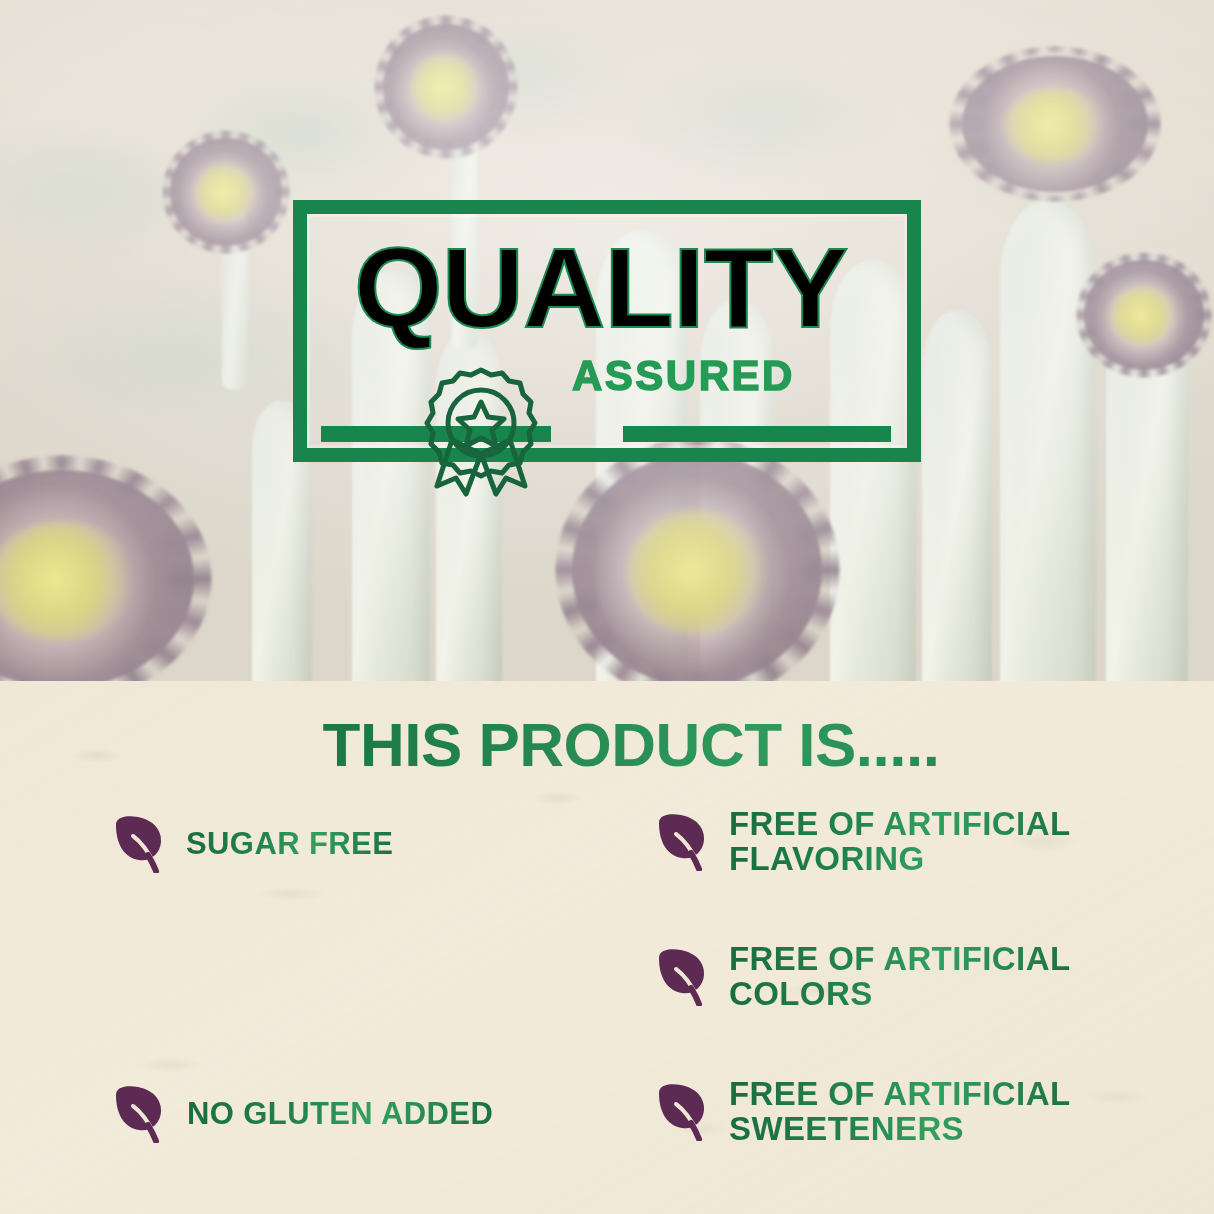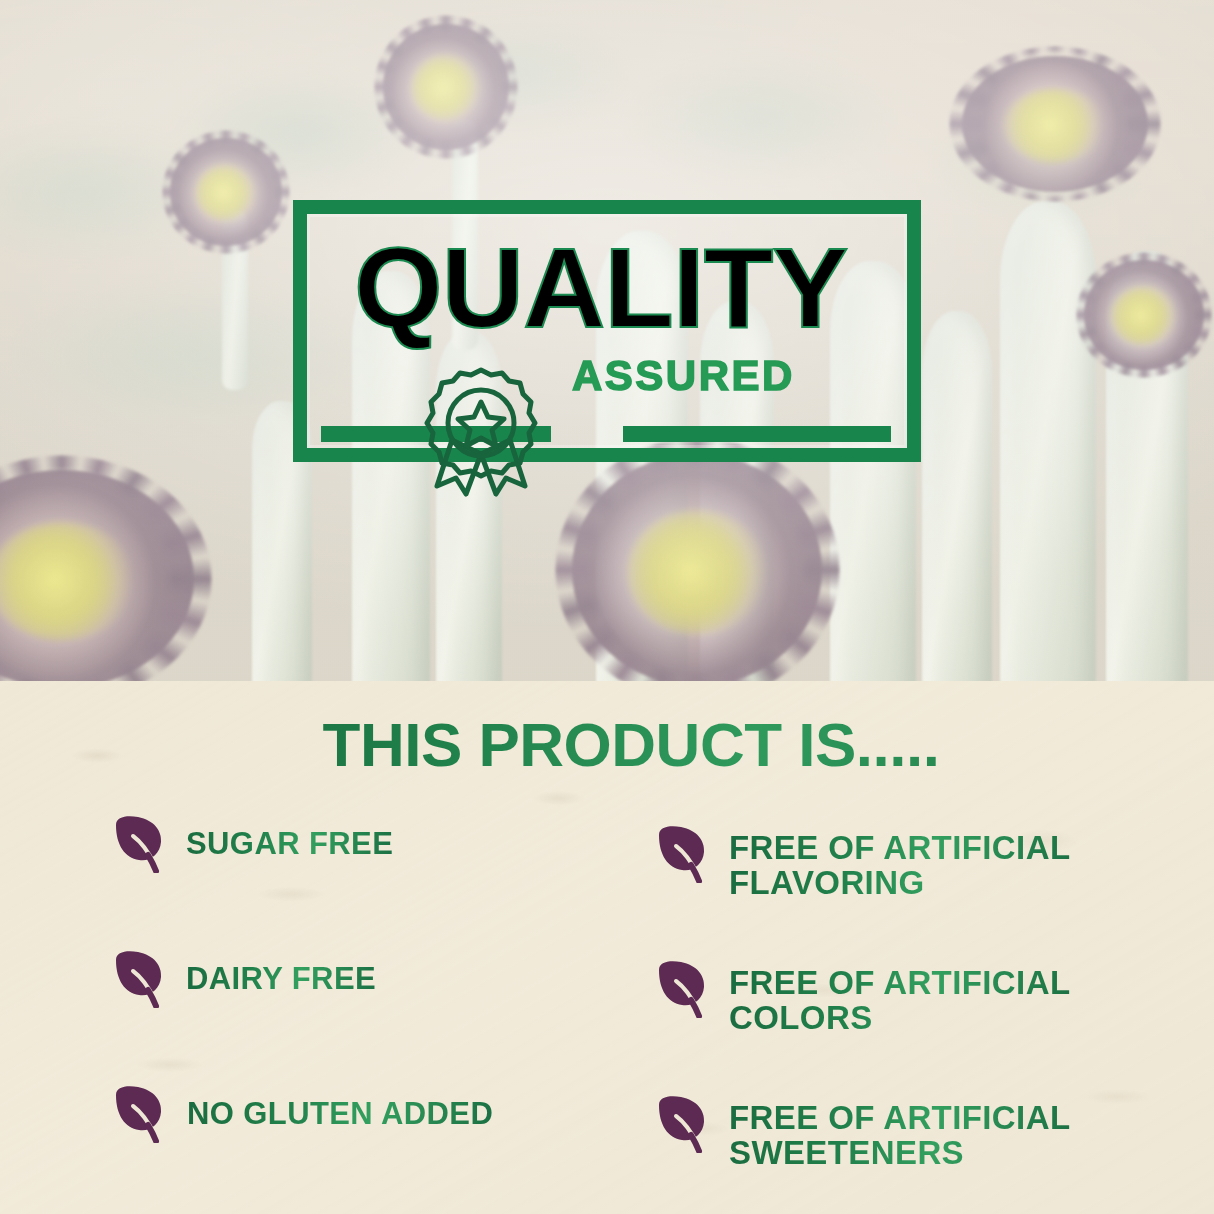--- a/index.html
+++ b/index.html
@@ -189,21 +189,21 @@
 
   .label{
     font-size:31px; font-weight:700; letter-spacing:.4px;
     line-height:1.06;
     color:#1d7a46;
     background:linear-gradient(95deg,#1a6c40 0%,#21814b 34%,#33a05f 60%,#1b7043 100%);
     -webkit-background-clip:text; background-clip:text;
     -webkit-text-fill-color:transparent;
     white-space:pre-line;
   }
-  .row.c1 .label{ font-size:33px;margin-top:24px; }
+  .row.c1 .label{ font-size:33px; }
 </style>
 </head>
 <body>
 
 <div class="page">
 
   <div class="hero">
     <div class="ground"></div>
     <div class="shrubs"></div>
 
@@ -285,28 +285,20 @@
 
       <div class="row c0 r0">
         <svg class="leaf" viewBox="0 0 52 58">
           <path d="M4 10 C4 2 14 0 26 2 C42 5 50 16 49 27 C48 39 38 47 27 45 C13 43 4 30 4 10 Z" fill="#5c2a52"></path>
           <path d="M21 21 C28 26 36 36 43 50" stroke="#efe7d6" stroke-width="4" fill="none" stroke-linecap="round"></path>
           <path d="M36 40 C39 45 42 51 44 56" stroke="#5c2a52" stroke-width="6" fill="none" stroke-linecap="round"></path>
         </svg>
         <div class="label">SUGAR FREE</div>
       </div>
 
-      <div class="row c0 r1">
-        <svg class="leaf" viewBox="0 0 52 58">
-          <path d="M4 10 C4 2 14 0 26 2 C42 5 50 16 49 27 C48 39 38 47 27 45 C13 43 4 30 4 10 Z" fill="#5c2a52"></path>
-          <path d="M21 21 C28 26 36 36 43 50" stroke="#efe7d6" stroke-width="4" fill="none" stroke-linecap="round"></path>
-          <path d="M36 40 C39 45 42 51 44 56" stroke="#5c2a52" stroke-width="6" fill="none" stroke-linecap="round"></path>
-        </svg>
-        <div class="label">DAIRY FREE</div>
-      </div>
 
       <div class="row c0 r2">
         <svg class="leaf" viewBox="0 0 52 58">
           <path d="M4 10 C4 2 14 0 26 2 C42 5 50 16 49 27 C48 39 38 47 27 45 C13 43 4 30 4 10 Z" fill="#5c2a52"></path>
           <path d="M21 21 C28 26 36 36 43 50" stroke="#efe7d6" stroke-width="4" fill="none" stroke-linecap="round"></path>
           <path d="M36 40 C39 45 42 51 44 56" stroke="#5c2a52" stroke-width="6" fill="none" stroke-linecap="round"></path>
         </svg>
         <div class="label">NO GLUTEN ADDED</div>
       </div>
 

